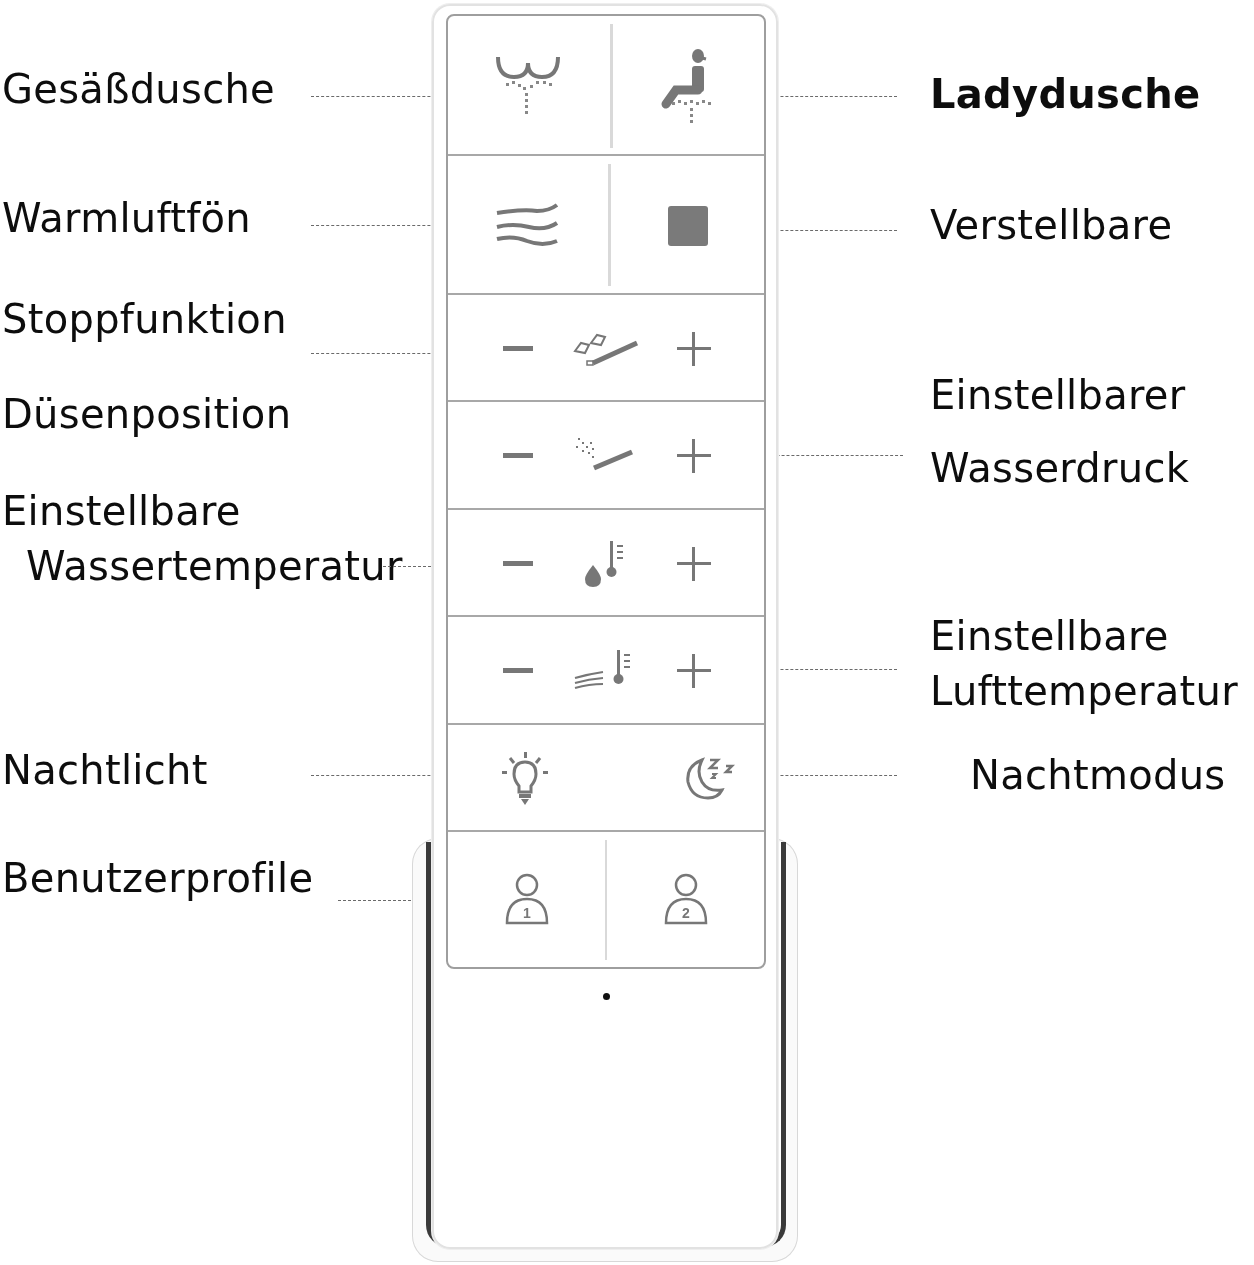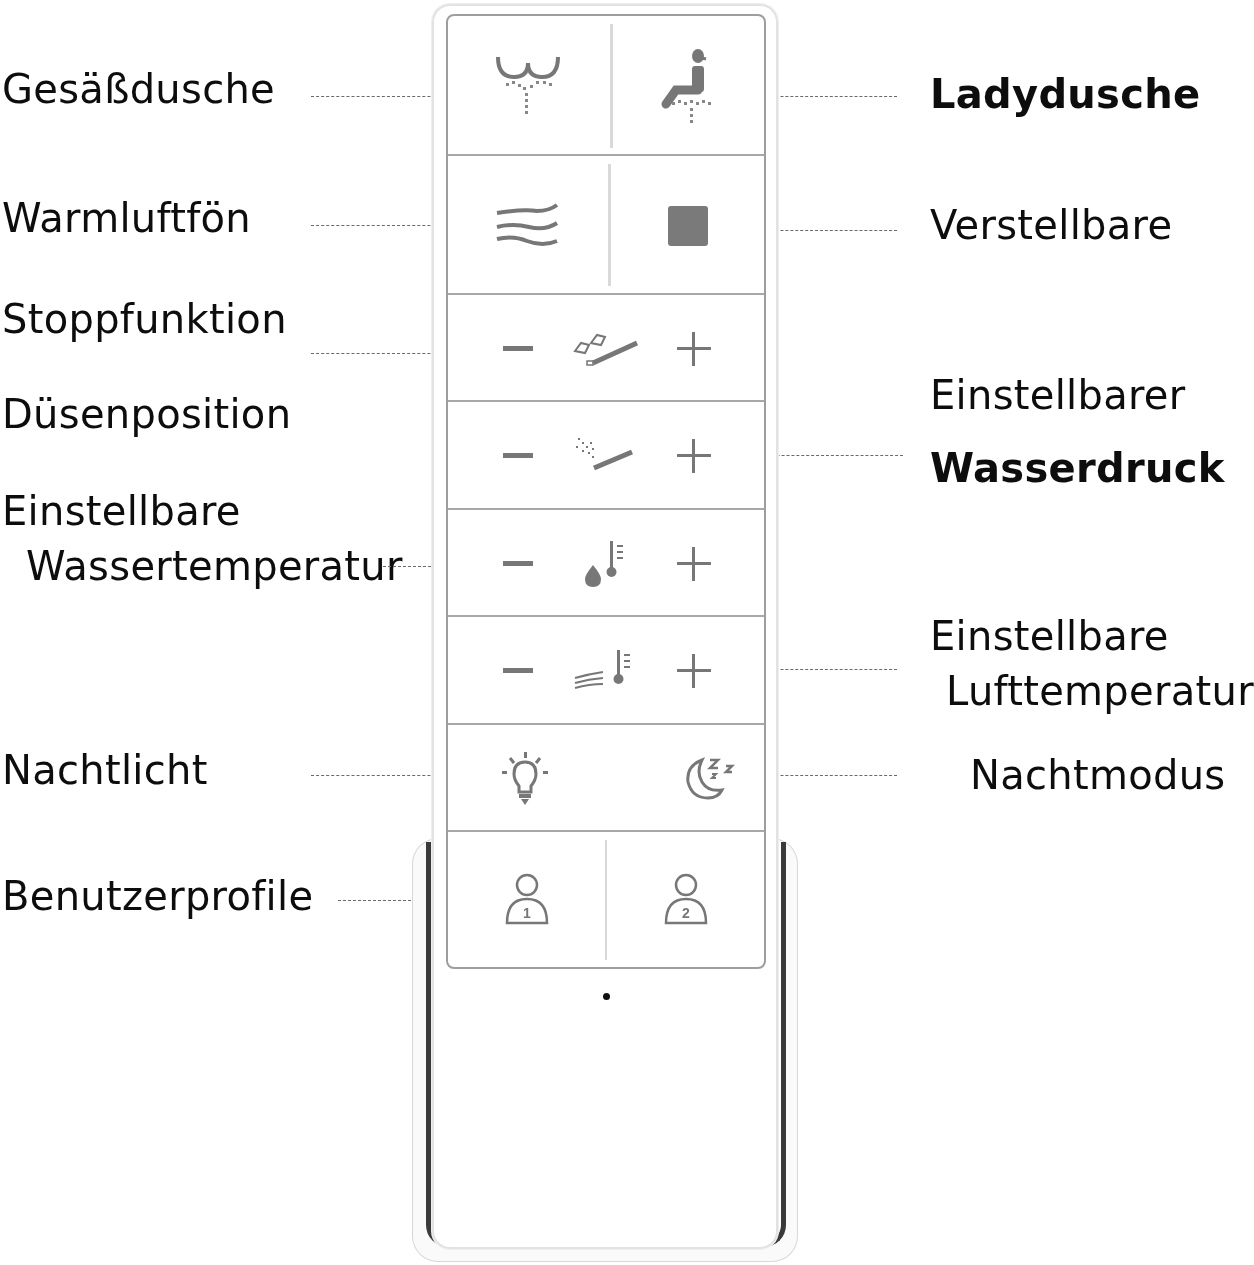--- a/index.html
+++ b/index.html
@@ -43,35 +43,35 @@
 <div class="label" style="left:2px;top:347px;margin-top:40px;">Düsenposition</div>
 <div class="leader" style="left:311px;top:353px;width:170px;"></div>
 
 <div class="label" style="left:2px;top:484px;">Einstellbare</div>
 <div class="label" style="left:2px;top:539px;margin-left:24px;">Wassertemperatur</div>
 <div class="leader" style="left:383px;top:566px;width:98px;"></div>
 
 <div class="label" style="left:2px;top:743px;">Nachtlicht</div>
 <div class="leader" style="left:311px;top:775px;width:170px;"></div>
 
-<div class="label" style="left:2px;top:869px;">Benutzerprofile</div>
+<div class="label" style="left:2px;top:851px;">Benutzerprofile</div>
 <div class="leader" style="left:338px;top:900px;width:143px;"></div>
 
 <div class="label" style="left:930px;top:67px;font-weight:bold;">Ladydusche</div>
 <div class="leader" style="left:741px;top:96px;width:156px;"></div>
 
 <div class="label" style="left:930px;top:198px;">Verstellbare</div>
 <div class="leader" style="left:741px;top:230px;width:156px;"></div>
 
 <div class="label" style="left:930px;top:368px;">Einstellbarer</div>
-<div class="label" style="left:930px;top:441px;font-weight:bold;">Wasserdruck</div>
+<div class="label" style="left:930px;top:441px;">Wasserdruck</div>
 <div class="leader" style="left:747px;top:455px;width:156px;"></div>
 
 <div class="label" style="left:930px;top:609px;">Einstellbare</div>
-<div class="label" style="left:930px;top:664px;margin-left:16px;">Lufttemperatur</div>
+<div class="label" style="left:930px;top:664px;">Lufttemperatur</div>
 <div class="leader" style="left:741px;top:669px;width:156px;"></div>
 
 <div class="label" style="left:930px;top:748px;margin-left:40px;">Nachtmodus</div>
 <div class="leader" style="left:741px;top:775px;width:156px;"></div>
 
 <div class="dock"></div>
 <div class="dock-inner"></div>
 <div class="remote"></div>
 
 <div class="panel">

